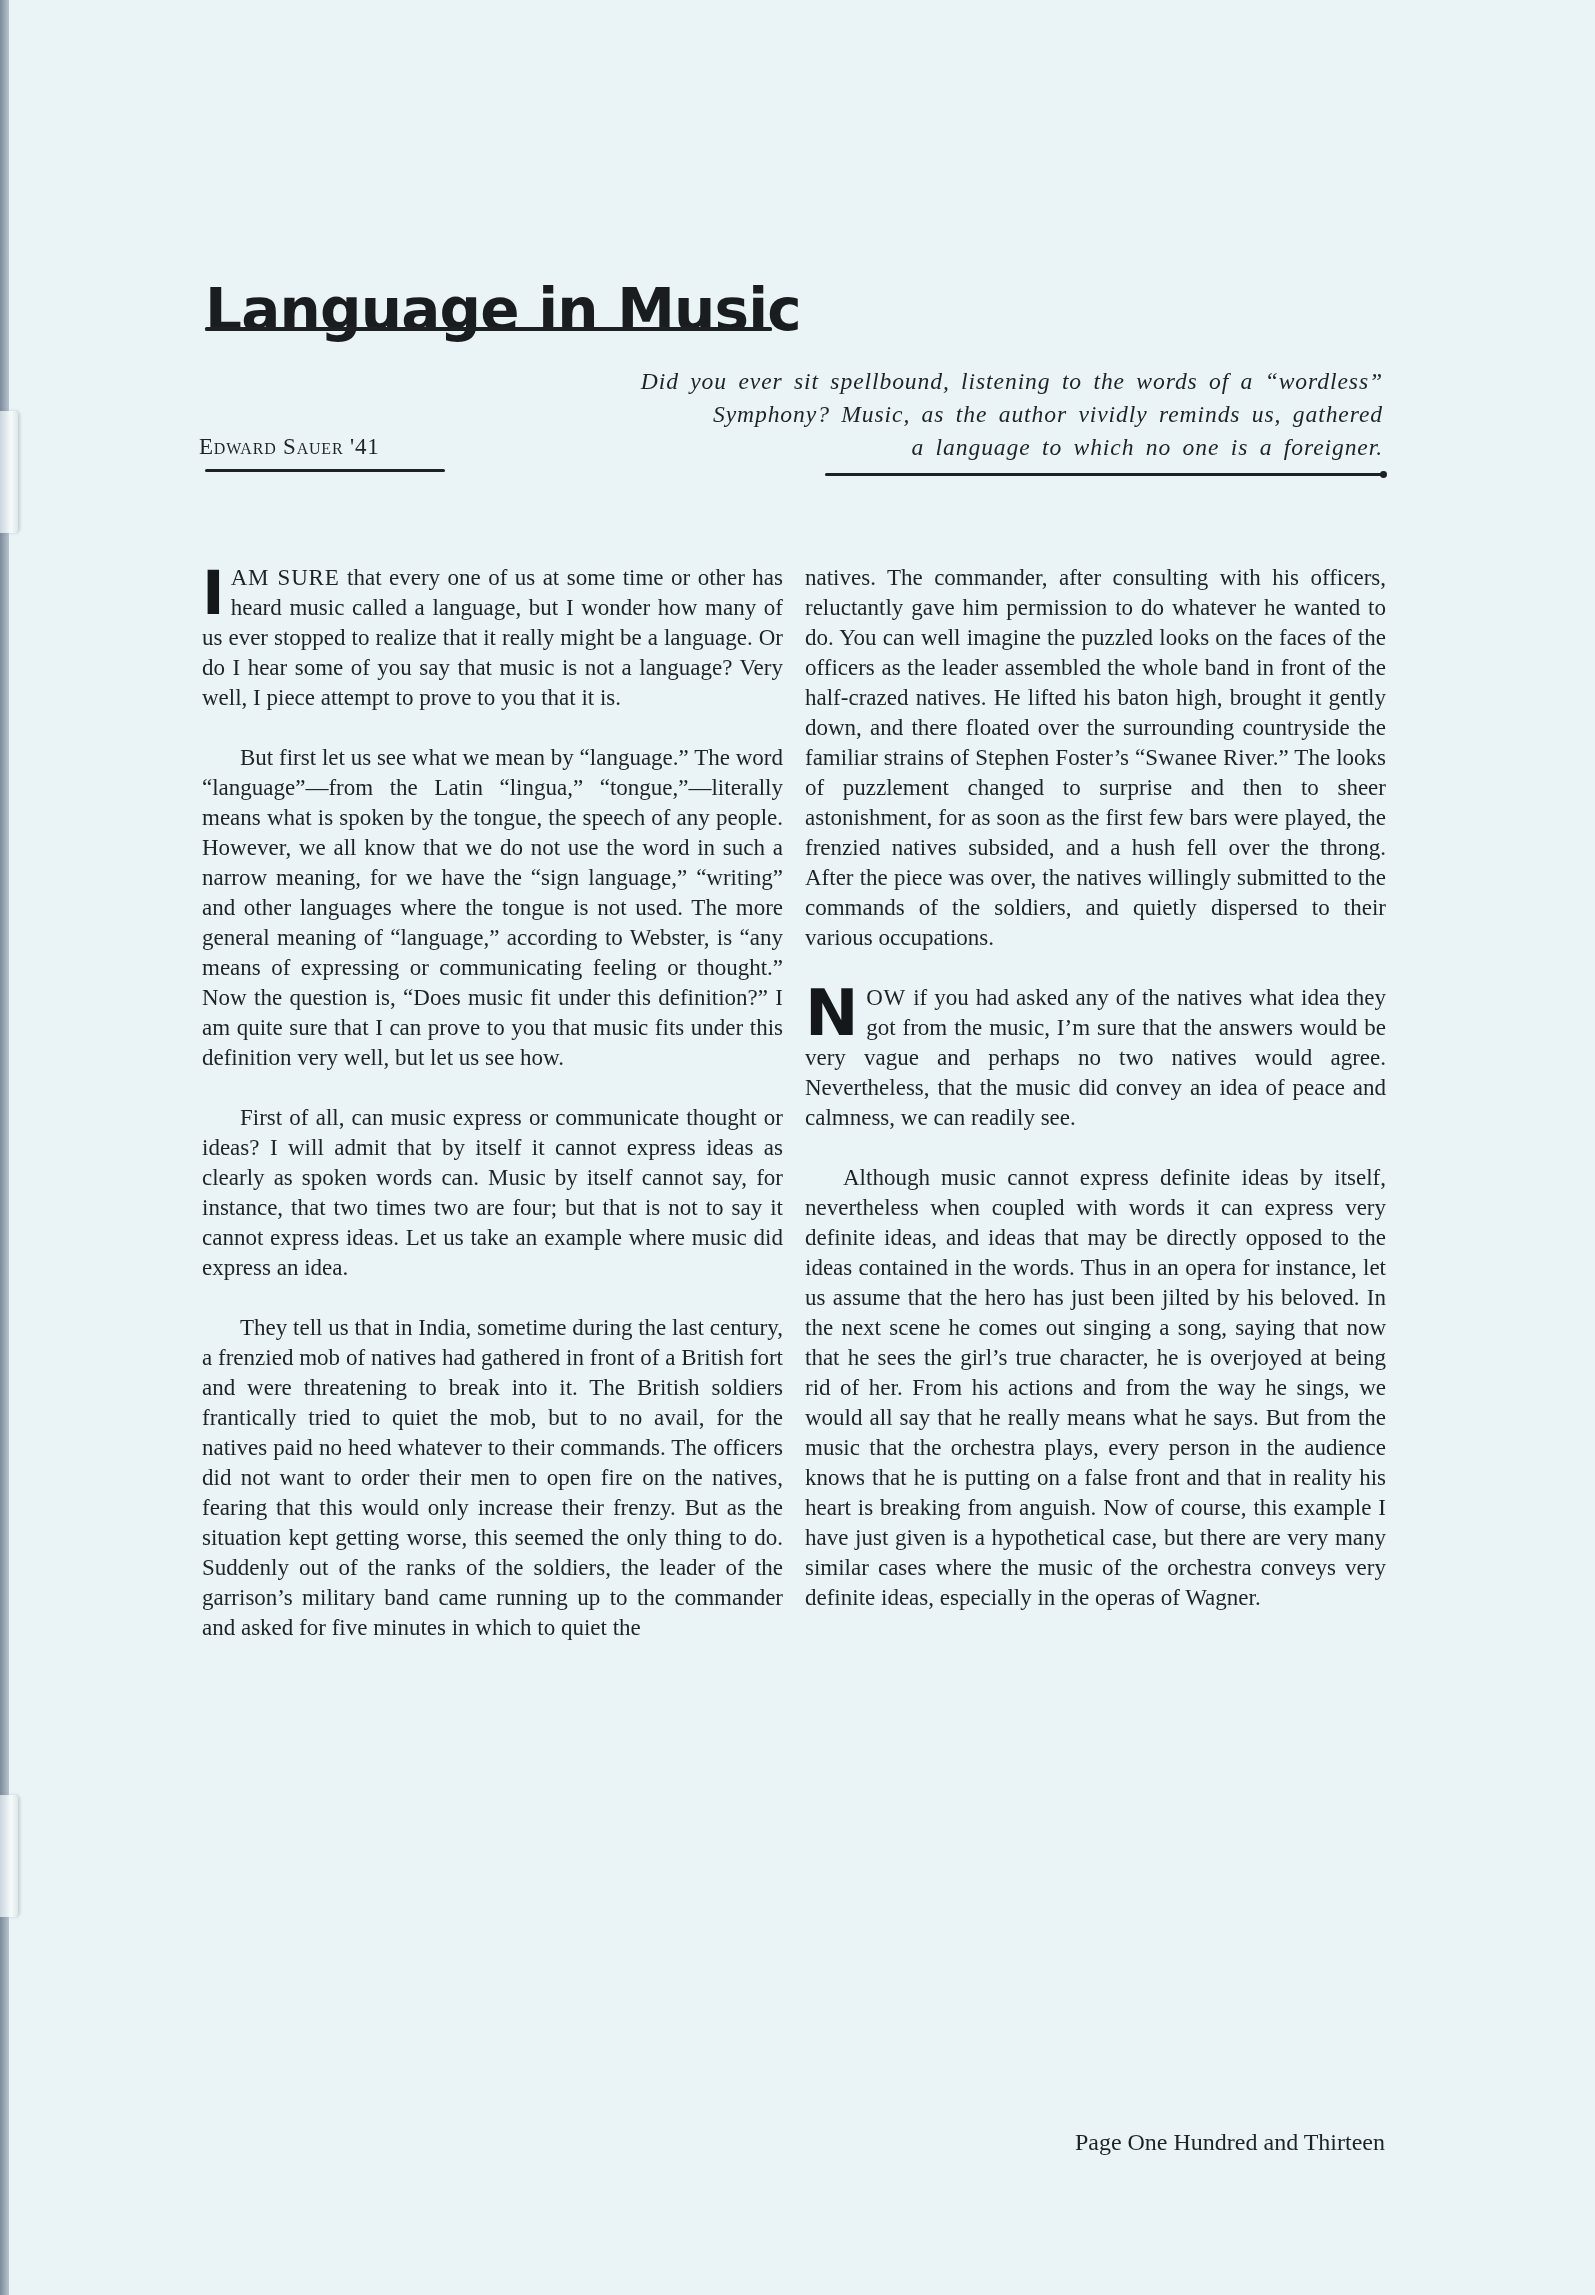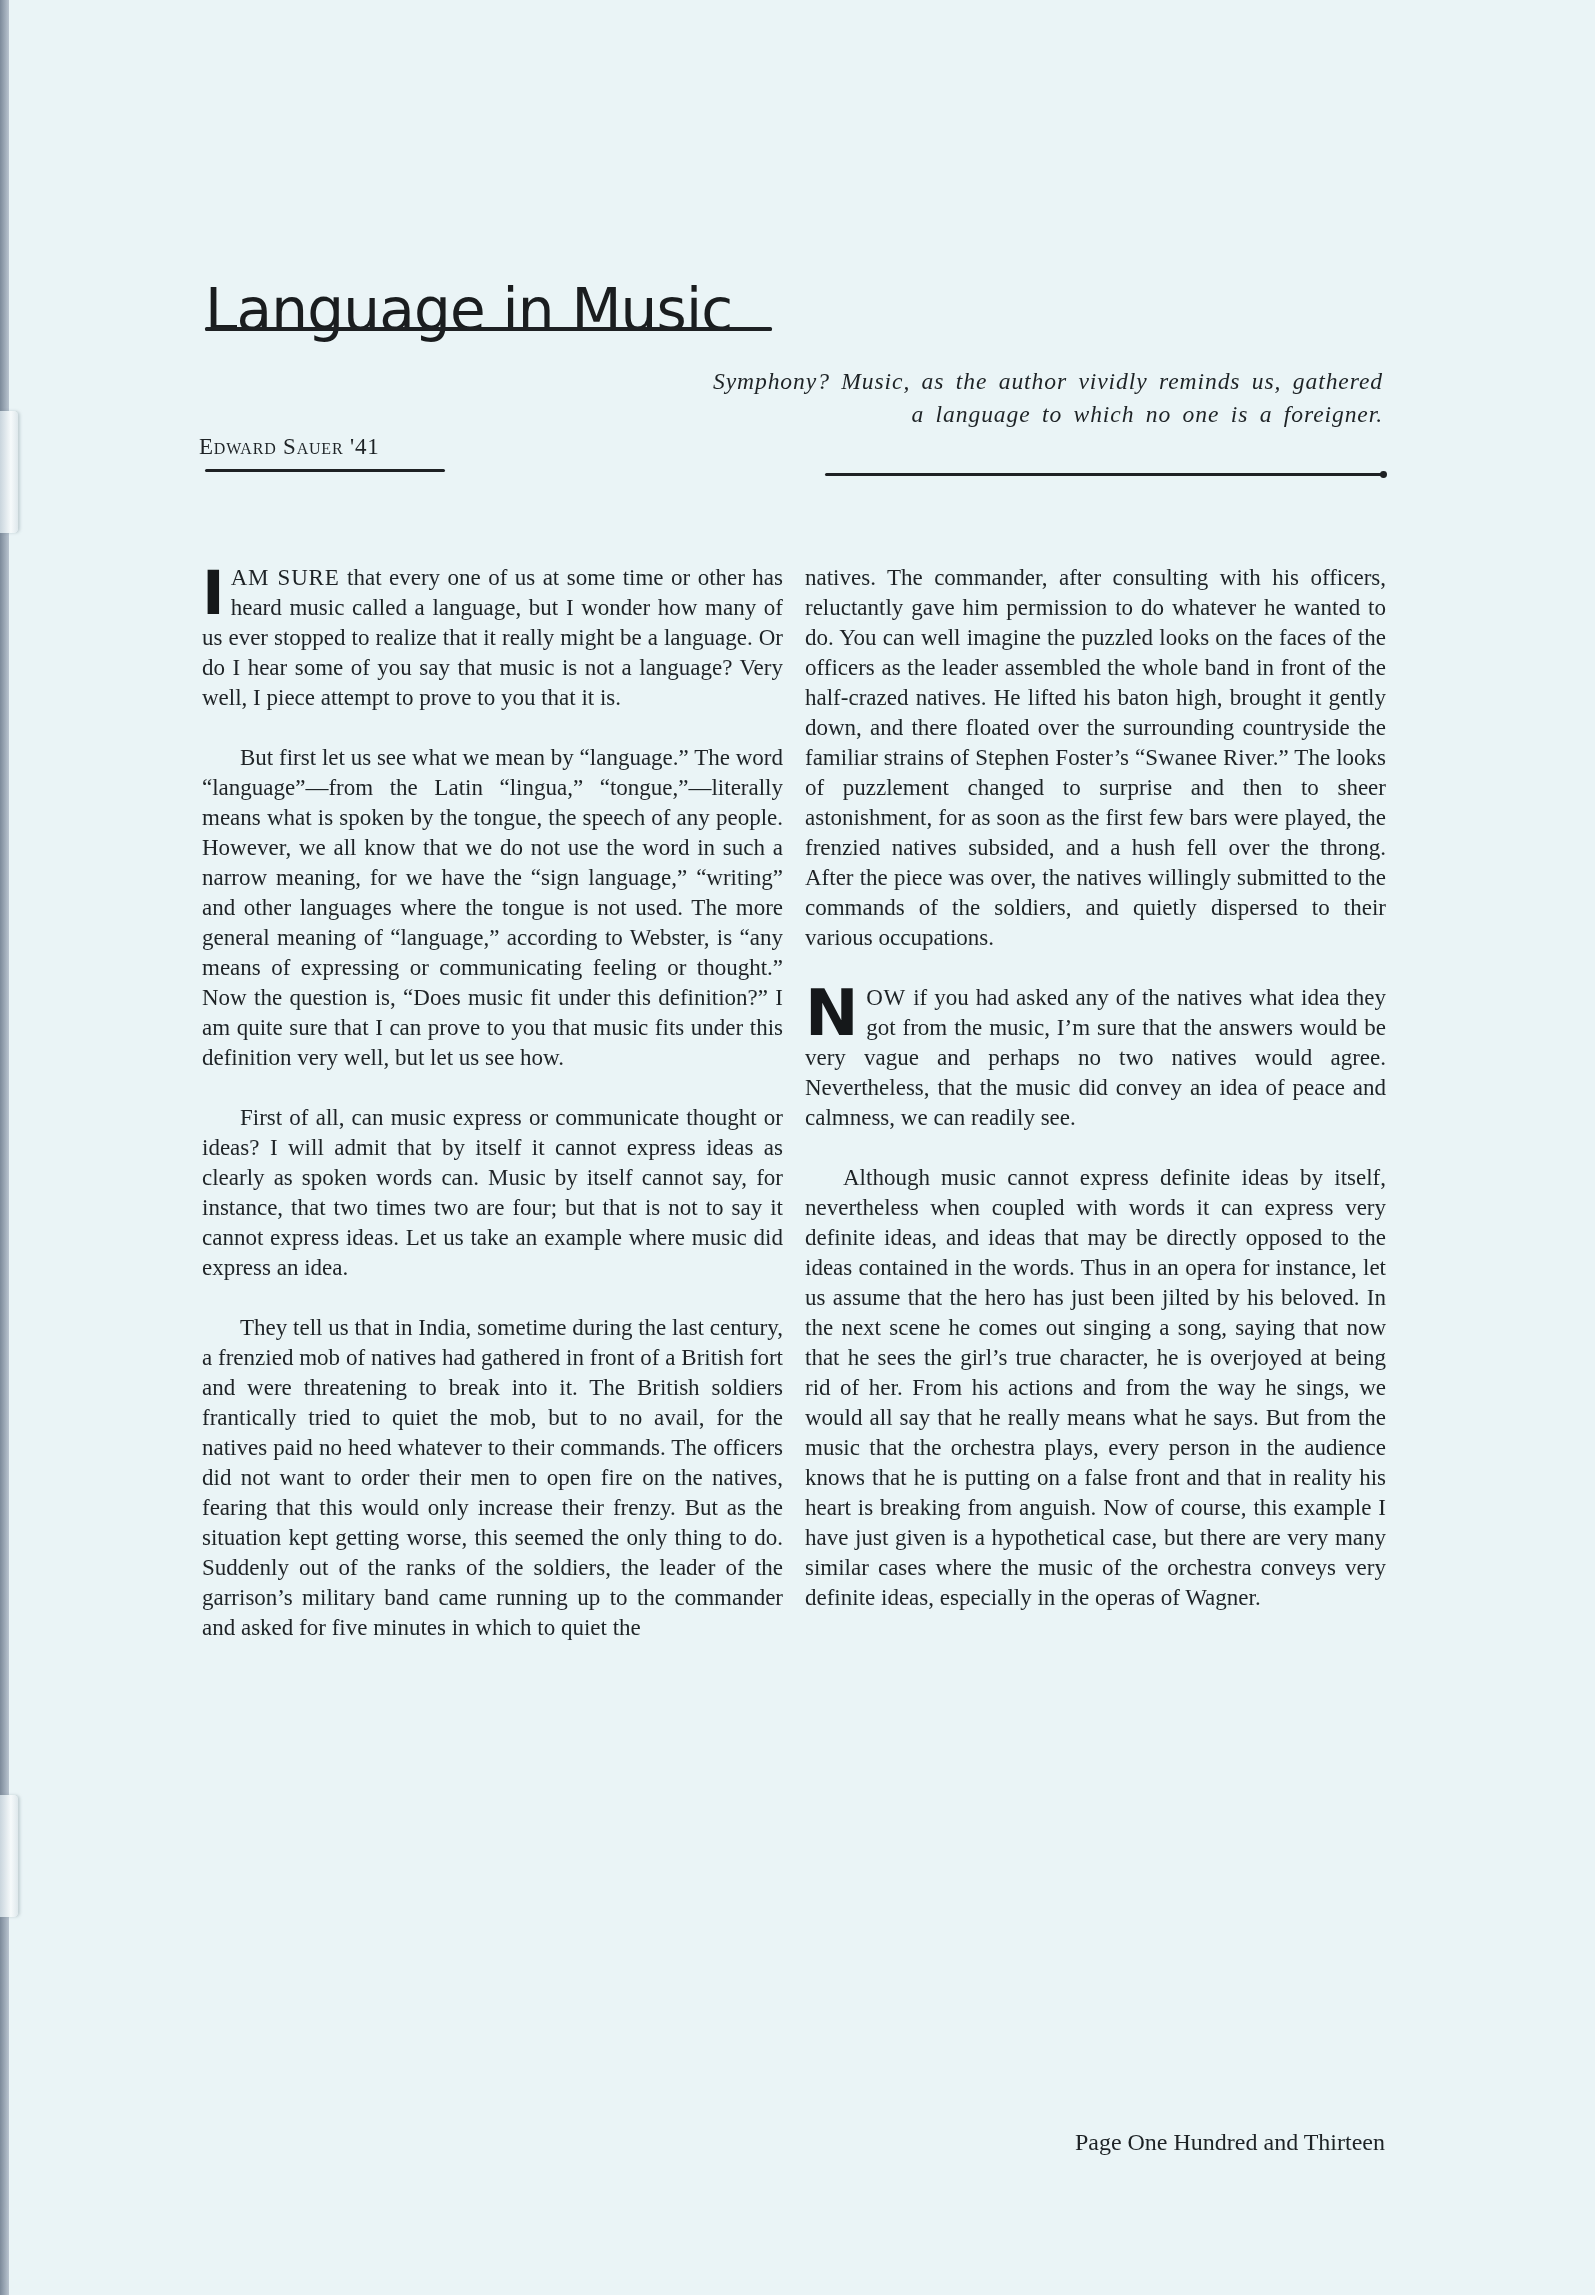--- a/index.html
+++ b/index.html
@@ -26,21 +26,21 @@
       border-radius: 0 4.6px 4.6px 0;
       box-shadow: 1.5px 0 3px rgba(120,140,150,0.35);
     }
     .staple.s1 { top: 411px; height: 122px; }
     .staple.s2 { top: 1795px; height: 122px; }
 
     .title {
       position: absolute;
       left: 205px; top: 242px;
       font-family: "DejaVu Sans", sans-serif;
-      font-weight: normal;
+      font-weight: bold;
       font-size: 58px;
       letter-spacing: -0.8px;
       color: #1a1d1f;
       line-height: 1;
     }
     .rule {
       position: absolute;
       height: 3.8px;
       background: #1e2124;
       border-radius: 1.5px;
@@ -118,20 +118,21 @@
 <body>
 
 <div class="binding"></div>
 <div class="staple s1"></div>
 <div class="staple s2"></div>
 
 <h1 class="title">Language in Music</h1>
 <div class="rule title-rule"></div>
 
 <div class="teaser">
+  <span>Did you ever sit spellbound, listening to the words of a “wordless”</span>
   <span>Symphony? Music, as the author vividly reminds us, gathered</span>
   <span>a language to which no one is a foreigner.</span>
 </div>
 <div class="rule teaser-rule"></div>
 
 <div class="author">Edward Sauer '41</div>
 <div class="rule author-rule"></div>
 
 <div class="column left">
   <p class="first">

